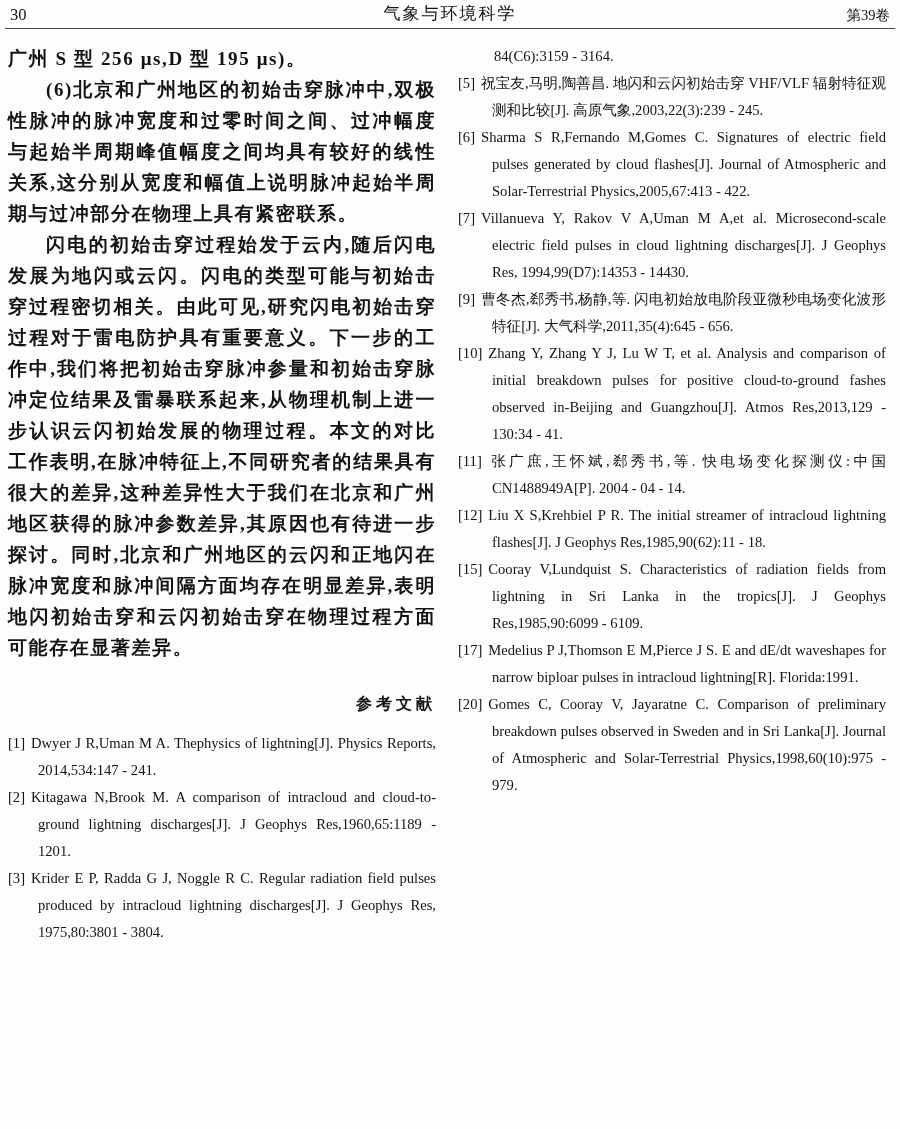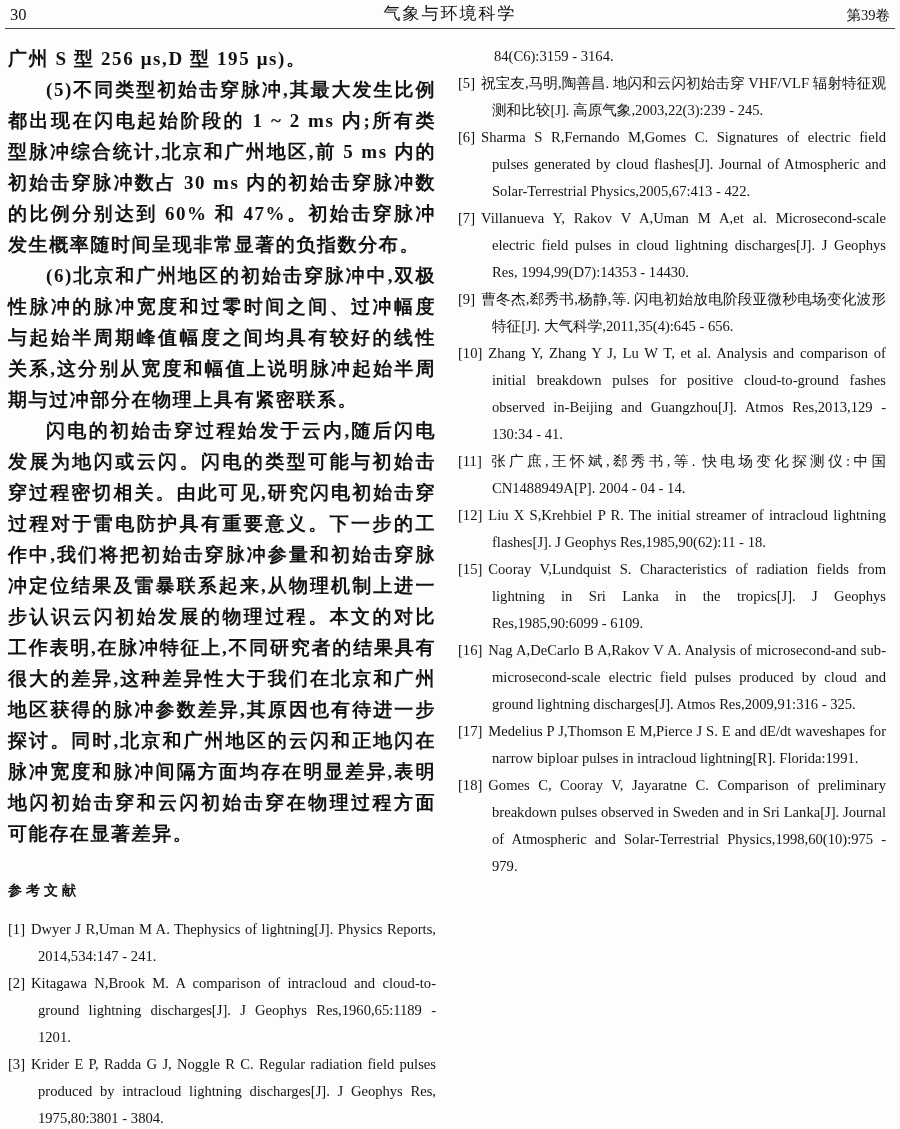--- a/index.html
+++ b/index.html
@@ -41,23 +41,24 @@
     letter-spacing: 1.6px;
     text-align: justify;
     font-weight: bold;
   }
   .para.indent { text-indent: 2em; }
 
   .refs-heading {
     margin: 28px 0 13px 0;
     font-family: "Liberation Sans", "DejaVu Sans", sans-serif;
     font-weight: bold;
-    font-size: 14px;
+    font-size: 16px;
     line-height: 26px;
     letter-spacing: 4px;
+    text-align: right;
   }
   .ref, .ref-cont {
     font-size: 14.6px;
     line-height: 27px;
     text-align: justify;
   }
   .refs-left  .ref { padding-left: 30px; text-indent: -30px; }
   .refs-right .ref { padding-left: 34px; text-indent: -34px; }
   .ref-label { margin-right: 6px; white-space: nowrap; }
   .ref-cont  { padding-left: 36px; }
@@ -73,21 +74,20 @@
     <span class="hdr-right">第39卷</span>
   </header>
 
   <div class="header-rule"></div>
 
   <main class="columns">
 
     <section class="col">
       <div id="left-paragraphs">
           <p class="para">广州 S 型 256 μs,D 型 195 μs)。</p>
-          <p class="para indent">(5)不同类型初始击穿脉冲,其最大发生比例都出现在闪电起始阶段的 1 ~ 2 ms 内;所有类型脉冲综合统计,北京和广州地区,前 5 ms 内的初始击穿脉冲数占 30 ms 内的初始击穿脉冲数的比例分别达到 60% 和 47%。初始击穿脉冲发生概率随时间呈现非常显著的负指数分布。</p>
           <p class="para indent">(6)北京和广州地区的初始击穿脉冲中,双极性脉冲的脉冲宽度和过零时间之间、过冲幅度与起始半周期峰值幅度之间均具有较好的线性关系,这分别从宽度和幅值上说明脉冲起始半周期与过冲部分在物理上具有紧密联系。</p>
           <p class="para indent">闪电的初始击穿过程始发于云内,随后闪电发展为地闪或云闪。闪电的类型可能与初始击穿过程密切相关。由此可见,研究闪电初始击穿过程对于雷电防护具有重要意义。下一步的工作中,我们将把初始击穿脉冲参量和初始击穿脉冲定位结果及雷暴联系起来,从物理机制上进一步认识云闪初始发展的物理过程。本文的对比工作表明,在脉冲特征上,不同研究者的结果具有很大的差异,这种差异性大于我们在北京和广州地区获得的脉冲参数差异,其原因也有待进一步探讨。同时,北京和广州地区的云闪和正地闪在脉冲宽度和脉冲间隔方面均存在明显差异,表明地闪初始击穿和云闪初始击穿在物理过程方面可能存在显著差异。</p>
         </div>
       <h3 class="refs-heading">参考文献</h3>
       <div id="left-refs" class="refs-left">
           <div class="ref"><span class="ref-label">[1]</span><span class="ref-text">Dwyer J R,Uman M A. Thephysics of lightning[J]. Physics Reports, 2014,534:147 - 241.</span></div>
           <div class="ref"><span class="ref-label">[2]</span><span class="ref-text">Kitagawa N,Brook M. A comparison of intracloud and cloud-to-ground lightning discharges[J]. J Geophys Res,1960,65:1189 - 1201.</span></div>
           <div class="ref"><span class="ref-label">[3]</span><span class="ref-text">Krider E P, Radda G J, Noggle R C. Regular radiation field pulses produced by intracloud lightning discharges[J]. J Geophys Res, 1975,80:3801 - 3804.</span></div>
         </div>
     </section>
@@ -96,20 +96,19 @@
       <div class="ref-cont">84(C6):3159 - 3164.</div>
       <div id="right-refs" class="refs-right">
           <div class="ref"><span class="ref-label">[5]</span><span class="ref-text">祝宝友,马明,陶善昌. 地闪和云闪初始击穿 VHF/VLF 辐射特征观测和比较[J]. 高原气象,2003,22(3):239 - 245.</span></div>
           <div class="ref"><span class="ref-label">[6]</span><span class="ref-text">Sharma S R,Fernando M,Gomes C. Signatures of electric field pulses generated by cloud flashes[J]. Journal of Atmospheric and Solar-Terrestrial Physics,2005,67:413 - 422.</span></div>
           <div class="ref"><span class="ref-label">[7]</span><span class="ref-text">Villanueva Y, Rakov V A,Uman M A,et al. Microsecond-scale electric field pulses in cloud lightning discharges[J]. J Geophys Res, 1994,99(D7):14353 - 14430.</span></div>
           <div class="ref"><span class="ref-label">[9]</span><span class="ref-text">曹冬杰,郄秀书,杨静,等. 闪电初始放电阶段亚微秒电场变化波形特征[J]. 大气科学,2011,35(4):645 - 656.</span></div>
           <div class="ref"><span class="ref-label">[10]</span><span class="ref-text">Zhang Y, Zhang Y J, Lu W T, et al. Analysis and comparison of initial breakdown pulses for positive cloud-to-ground fashes observed in-Beijing and Guangzhou[J]. Atmos Res,2013,129 - 130:34 - 41.</span></div>
           <div class="ref"><span class="ref-label">[11]</span><span class="ref-text">张广庶,王怀斌,郄秀书,等. 快电场变化探测仪:中国 CN1488949A[P]. 2004 - 04 - 14.</span></div>
           <div class="ref"><span class="ref-label">[12]</span><span class="ref-text">Liu X S,Krehbiel P R. The initial streamer of intracloud lightning flashes[J]. J Geophys Res,1985,90(62):11 - 18.</span></div>
           <div class="ref"><span class="ref-label">[15]</span><span class="ref-text">Cooray V,Lundquist S. Characteristics of radiation fields from lightning in Sri Lanka in the tropics[J]. J Geophys Res,1985,90:6099 - 6109.</span></div>
-          <div class="ref"><span class="ref-label">[16]</span><span class="ref-text">Nag A,DeCarlo B A,Rakov V A. Analysis of microsecond-and sub-microsecond-scale electric field pulses produced by cloud and ground lightning discharges[J]. Atmos Res,2009,91:316 - 325.</span></div>
           <div class="ref"><span class="ref-label">[17]</span><span class="ref-text">Medelius P J,Thomson E M,Pierce J S. E and dE/dt waveshapes for narrow biploar pulses in intracloud lightning[R]. Florida:1991.</span></div>
-          <div class="ref"><span class="ref-label">[18]</span><span class="ref-text">Gomes C, Cooray V, Jayaratne C. Comparison of preliminary breakdown pulses observed in Sweden and in Sri Lanka[J]. Journal of Atmospheric and Solar-Terrestrial Physics,1998,60(10):975 - 979.</span></div>
+          <div class="ref"><span class="ref-label">[20]</span><span class="ref-text">Gomes C, Cooray V, Jayaratne C. Comparison of preliminary breakdown pulses observed in Sweden and in Sri Lanka[J]. Journal of Atmospheric and Solar-Terrestrial Physics,1998,60(10):975 - 979.</span></div>
         </div>
     </section>
 
   </main>
 </div>
 
 </body></html>

